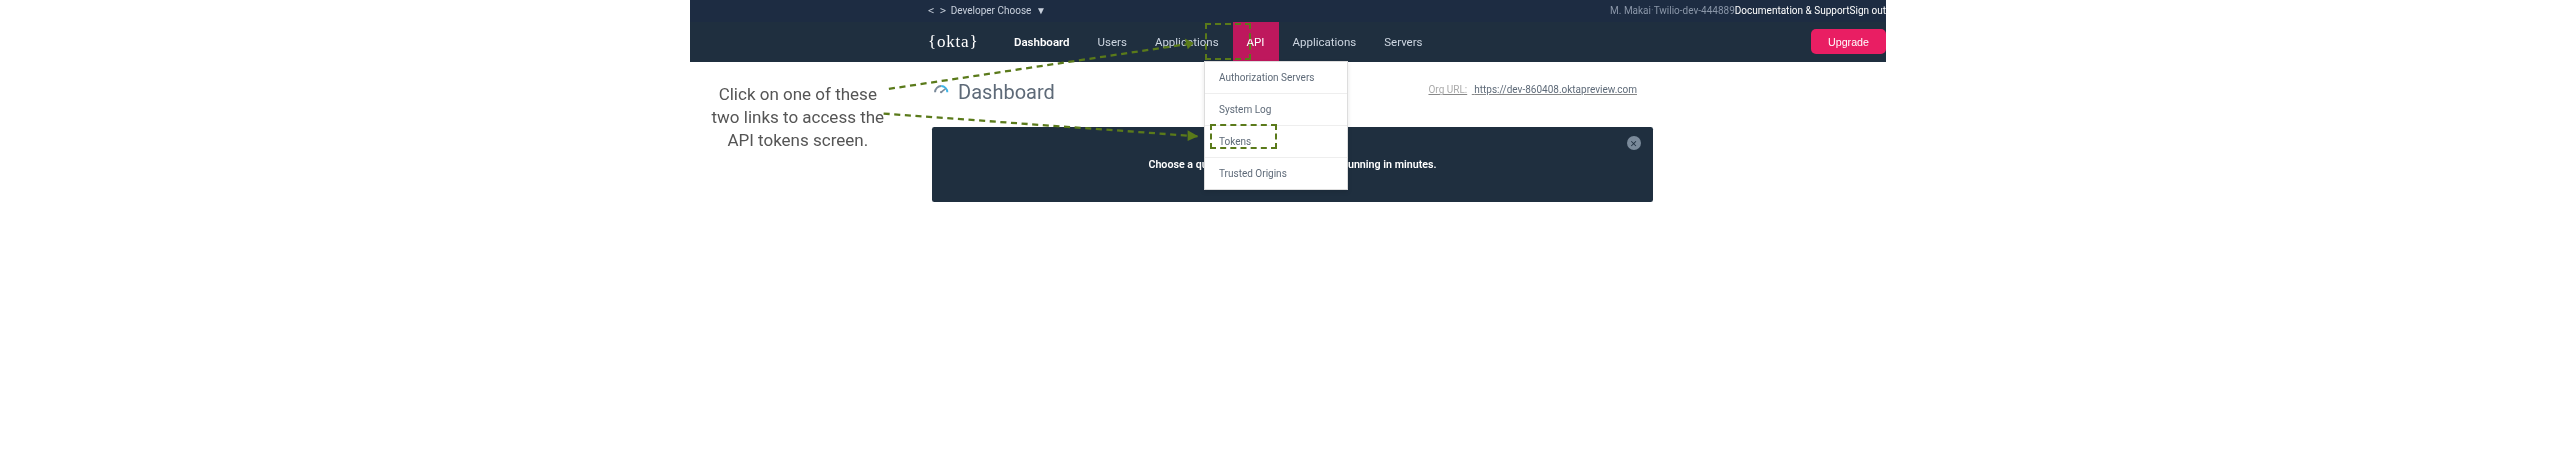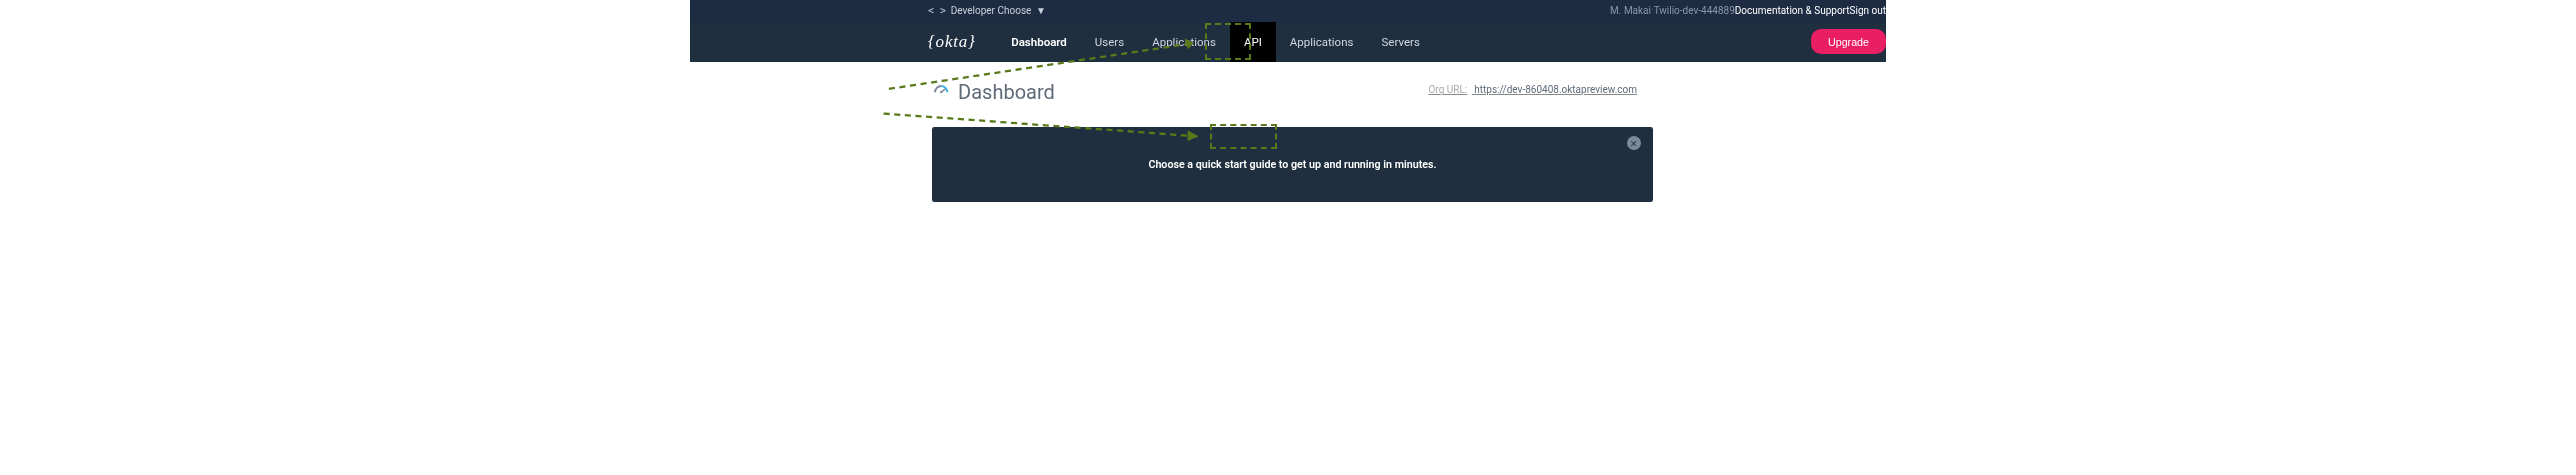--- a/index.html
+++ b/index.html
@@ -12,27 +12,27 @@
     .console-toggle { display: flex; align-items: center; gap: 4.6px; color: #c8d0dc; }
     .console-toggle .arrows { font-family: monospace; }
     .top-right { margin-left: auto; display: flex; align-items: center; }
     .top-right .user { color: #8a96a8; }
     .top-right .org { color: #8a96a8; }
     .top-right .dot { color: #556579; }
     .top-right .link { color: #fff; cursor: pointer; }
     
     .main-nav { background: #1f2f3f; height: 40px; display: flex; align-items: center; }
     .main-nav-inner { width: 958px; margin-left: 238px; display: flex; align-items: center; position: relative; }
-    .logo { color: #fff; font-size: 17px; font-weight: 500; letter-spacing: 0.8px; margin-right: 21.5px; font-family: Georgia, serif; font-style: italic; }
+    .logo { color: #fff; font-size: 17px; font-weight: 500; letter-spacing: 0.8px; margin-right: 21.5px; font-family: Georgia, serif; }
     .logo .brace { font-weight: 300; }
     .nav-items { display: flex; align-items: center; height: 40px; }
     .nav-item { color: #cdd6e1; padding: 0 14px; height: 40px; display: flex; align-items: center; font-size: 11.5px; cursor: pointer; position: relative; }
-    .nav-item.active { background: #000000; color: #fff; }
+    .nav-item.active { background: #be185d; color: #fff; }
     .nav-item.bold { font-weight: 600; color: #fff; }
-    .upgrade-btn { margin-left: auto; background: #e91e63; color: #fff; border: none; padding: 6.1px 17px; border-radius: 10px; font-size: 10.7px; cursor: pointer; }
+    .upgrade-btn { margin-left: auto; background: #e91e63; color: #fff; border: none; padding: 6.1px 17px; border-radius: 5px; font-size: 10.7px; cursor: pointer; }
     
     .dropdown { position: absolute; top: 61px; left: 514px; width: 144px; background: #fff; border: 0.8px solid #ddd; box-shadow: 0 1.5px 4.6px rgba(0,0,0,0.1); z-index: 10; }
     .dropdown-item { padding: 10px 14px; font-size: 10px; color: #5e6a78; border-bottom: 0.8px solid #eee; cursor: pointer; position: relative; }
     .dropdown-item:last-child { border-bottom: none; }
     
     .content-area { padding: 18.4px 0 0 0; position: relative; }
     .content-inner { width: 721px; margin-left: 242px; position: relative; }
     
     .dashboard-header { display: flex; align-items: center; gap: 7.7px; margin-bottom: 14px; }
     .dash-icon { width: 18.4px; height: 18.4px; }
@@ -87,20 +87,26 @@
         <div class="nav-item">Users</div>
         <div class="nav-item">Applications</div>
         <div class="nav-item active">API</div>
         <div class="nav-item">Applications</div>
         <div class="nav-item">Servers</div>
       </div>
       <button class="upgrade-btn">Upgrade</button>
     </div>
   </div>
 
+  <div class="dropdown">
+    <div class="dropdown-item">Authorization Servers</div>
+    <div class="dropdown-item">System Log</div>
+    <div class="dropdown-item">Tokens</div>
+    <div class="dropdown-item">Trusted Origins</div>
+  </div>
 
   <div class="highlight-box-api box-api"></div>
   <div class="highlight-box-tokens box-tokens"></div>
 
   <div class="arrow-line" style="left:198px; top:37px;">
     <svg width="322" height="61" viewBox="0 0 420 80">
       <line x1="0" y1="68" x2="400" y2="8" stroke="#5a7a1a" stroke-width="3" stroke-dasharray="8,6"></line>
       <polygon points="400,8 388,2 392,16" fill="#5a7a1a"></polygon>
     </svg>
   </div>
@@ -128,15 +134,20 @@
         </div>
       </div>
 
       <div class="quickstart-panel">
         <div class="quickstart-close">✕</div>
         <div class="quickstart-text">Choose a quick start guide to get up and running in minutes.</div>
       </div>
     </div>
   </div>
 
+  <div class="annotation">
+    <div>Click on one of these</div>
+    <div>two links to access the</div>
+    <div>API tokens screen.</div>
+  </div>
 
 </div>
 
 
 </body></html>

